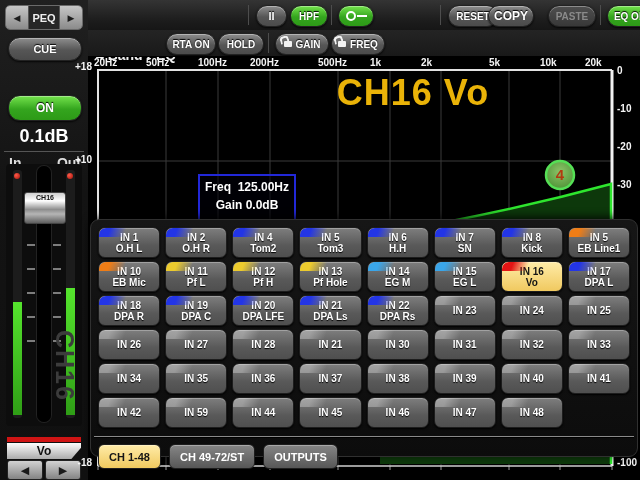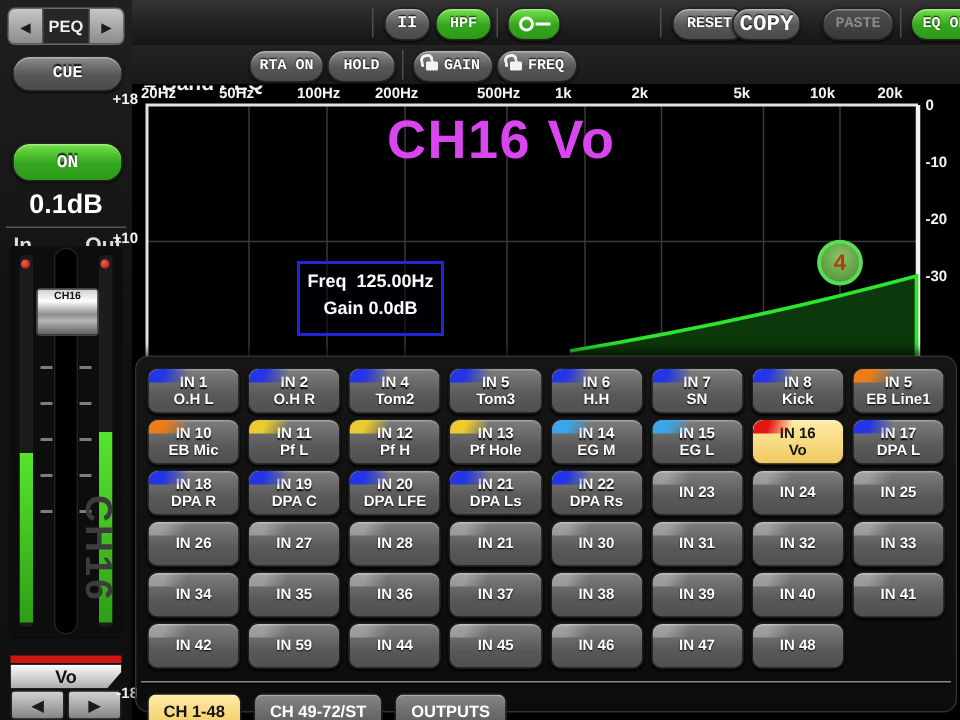--- a/index.html
+++ b/index.html
@@ -10,21 +10,21 @@
            background:linear-gradient(#202020,#131313 40%,#101010);border-right:2px solid #000;}
   .peq-nav{position:absolute;left:5px;top:5px;width:76px;height:23px;display:flex;
            border:1px solid #6a6a6a;border-radius:5px;overflow:hidden;background:#262626;}
   .peq-nav .arrow{width:22px;display:flex;align-items:center;justify-content:center;
            background:linear-gradient(#c6c6c6,#8b8b8b);color:#1c1c1c;font-size:9px;cursor:pointer;}
   .peq-nav .mid{flex:1;display:flex;align-items:center;justify-content:center;color:#eee;
            font-size:11px;font-weight:bold;border-left:1px solid #555;border-right:1px solid #555;}
   .pill{display:flex;align-items:center;justify-content:center;border-radius:12px;
         background:linear-gradient(#8e8e8e,#565656 55%,#4b4b4b);border:1px solid #222;
         box-shadow:inset 0 1px 0 rgba(255,255,255,.35),0 1px 2px rgba(0,0,0,.8);
-        color:#fff;font-weight:bold;font-size:11px;text-shadow:0 -1px 1px #000;font-family:Liberation Mono, monospace;}
+        color:#fff;font-weight:bold;font-size:11px;text-shadow:0 -1px 1px #000;}
   .pill.green{background:linear-gradient(#74e34c,#34a51e 55%,#2d9a17);}
   .pill.dim{background:linear-gradient(#4f4f4f,#383838);color:#8a8a8a;text-shadow:none;}
   .cue{position:absolute;left:8px;top:37px;width:72px;height:22px;}
   .onbtn{position:absolute;left:8px;top:95px;width:72px;height:24px;font-size:12px;}
   .gainval{position:absolute;left:0;top:126px;width:88px;text-align:center;color:#fff;
            font-size:18px;font-weight:bold;}
   .sb-div{position:absolute;left:4px;top:151px;width:80px;height:1px;background:#555;}
   .inout{position:absolute;top:155px;color:#ddd;font-size:14px;font-weight:bold;}
   .fader-well{position:absolute;left:6px;top:164px;width:76px;height:262px;background:#0d0d0d;border-radius:4px;}
   .meter{position:absolute;top:170px;width:9px;height:248px;background:#1c1c1c;border-radius:3px;overflow:hidden;}
@@ -64,27 +64,27 @@
   .lock::before{content:"";position:absolute;left:-4px;top:-5px;width:5px;height:6px;
         border:2px solid #f2f2f2;border-bottom:none;border-radius:4px 4px 0 0;transform:rotate(-12deg);}
   .slide-icon{display:inline-flex;align-items:center;}
   .slide-icon .sknob{width:6px;height:6px;border:2px solid #fff;border-radius:50%;}
   .slide-icon .sbar{width:10px;height:2px;background:#fff;margin-left:1px;}
   
   .graph{position:absolute;left:88px;top:56px;width:552px;height:424px;background:#000;z-index:3;}
   .ftick{position:absolute;top:1px;width:40px;text-align:left;font-size:10px;font-weight:bold;color:#f5f5f5;}
   .lscale{position:absolute;left:-32px;width:36px;text-align:right;font-size:10px;font-weight:bold;color:#f5f5f5;line-height:11px;}
   .rscale{position:absolute;left:529px;width:30px;text-align:left;font-size:10px;font-weight:bold;color:#f5f5f5;line-height:11px;}
-  .watermark{position:absolute;left:170px;top:16px;width:310px;color:#d946ef;
+  .watermark{position:absolute;left:170px;top:16px;width:310px;text-align:center;color:#eab308;
        font-size:36px;font-weight:bold;letter-spacing:1px;white-space:nowrap;}
   .infobox{position:absolute;left:110px;top:118px;width:94px;height:46px;border:2px solid #2228d8;
        background:rgba(0,0,10,.55);color:#fff;font-size:12px;font-weight:bold;text-align:center;}
   .infobox div{margin-top:4px;white-space:pre;}
   
-  .panel{position:absolute;left:90px;top:237px;width:548px;height:238px;z-index:5;
+  .panel{position:absolute;left:90px;top:219px;width:548px;height:238px;z-index:5;
        background:linear-gradient(#161616,#0c0c0c);border:1px solid #303030;border-radius:9px;
        box-sizing:border-box;box-shadow:0 -2px 8px rgba(0,0,0,.8);}
   .ch-grid{display:grid;grid-template-columns:repeat(8,1fr);gap:3px 5px;padding:7px 7px 0 7px;}
   .ch{position:relative;height:29px;border-radius:7px;overflow:hidden;cursor:pointer;
       background:linear-gradient(#7e7e7e,#595959 60%,#4f4f4f);border:1px solid #1d1d1d;
       box-shadow:inset 0 1px 0 rgba(255,255,255,.28),0 1px 2px #000;
       display:flex;flex-direction:column;align-items:center;justify-content:center;
       color:#fff;font-size:10px;font-weight:bold;line-height:11px;text-shadow:0 1px 1px #000;}
   .ch .stripe{position:absolute;top:0;left:0;width:58%;height:9px;border-top-left-radius:7px;}
   .ch.sel{background:linear-gradient(#ffeca8,#f0c95f);color:#151515;text-shadow:none;}
@@ -147,21 +147,21 @@
   <div class="pill green hbtn" style="left:202px;width:36px;font-size:10px;">HPF</div>
   <div class="vsep" style="left:243px;"></div>
   <div class="pill green hbtn" style="left:250px;width:34px;">
     <span class="slide-icon">
         <span class="sknob"></span>
         <span class="sbar"></span>
       </span>
   </div>
   <div class="vsep" style="left:352px;"></div>
   <div class="pill hbtn" style="left:360px;width:48px;font-size:10px;">RESET</div>
-  <div class="pill hbtn" style="left:400px;width:44px;font-size:15px;">COPY</div>
+  <div class="pill hbtn" style="left:400px;width:44px;font-size:12px;">COPY</div>
   <div class="pill dim hbtn" style="left:460px;width:46px;font-size:10px;">PASTE</div>
   <div class="vsep" style="left:512px;"></div>
   <div class="pill green hbtn" style="left:519px;width:44px;font-size:10px;">EQ ON</div>
 
 </div>
 
 <div class="toolbar2">
   <div class="pill t2btn" style="left:78px;width:48px;font-size:10px;">RTA ON</div>
   <div class="pill t2btn" style="left:130px;width:44px;font-size:10px;">HOLD</div>
   <div class="vsep" style="left:180px;top:3px;"></div>

